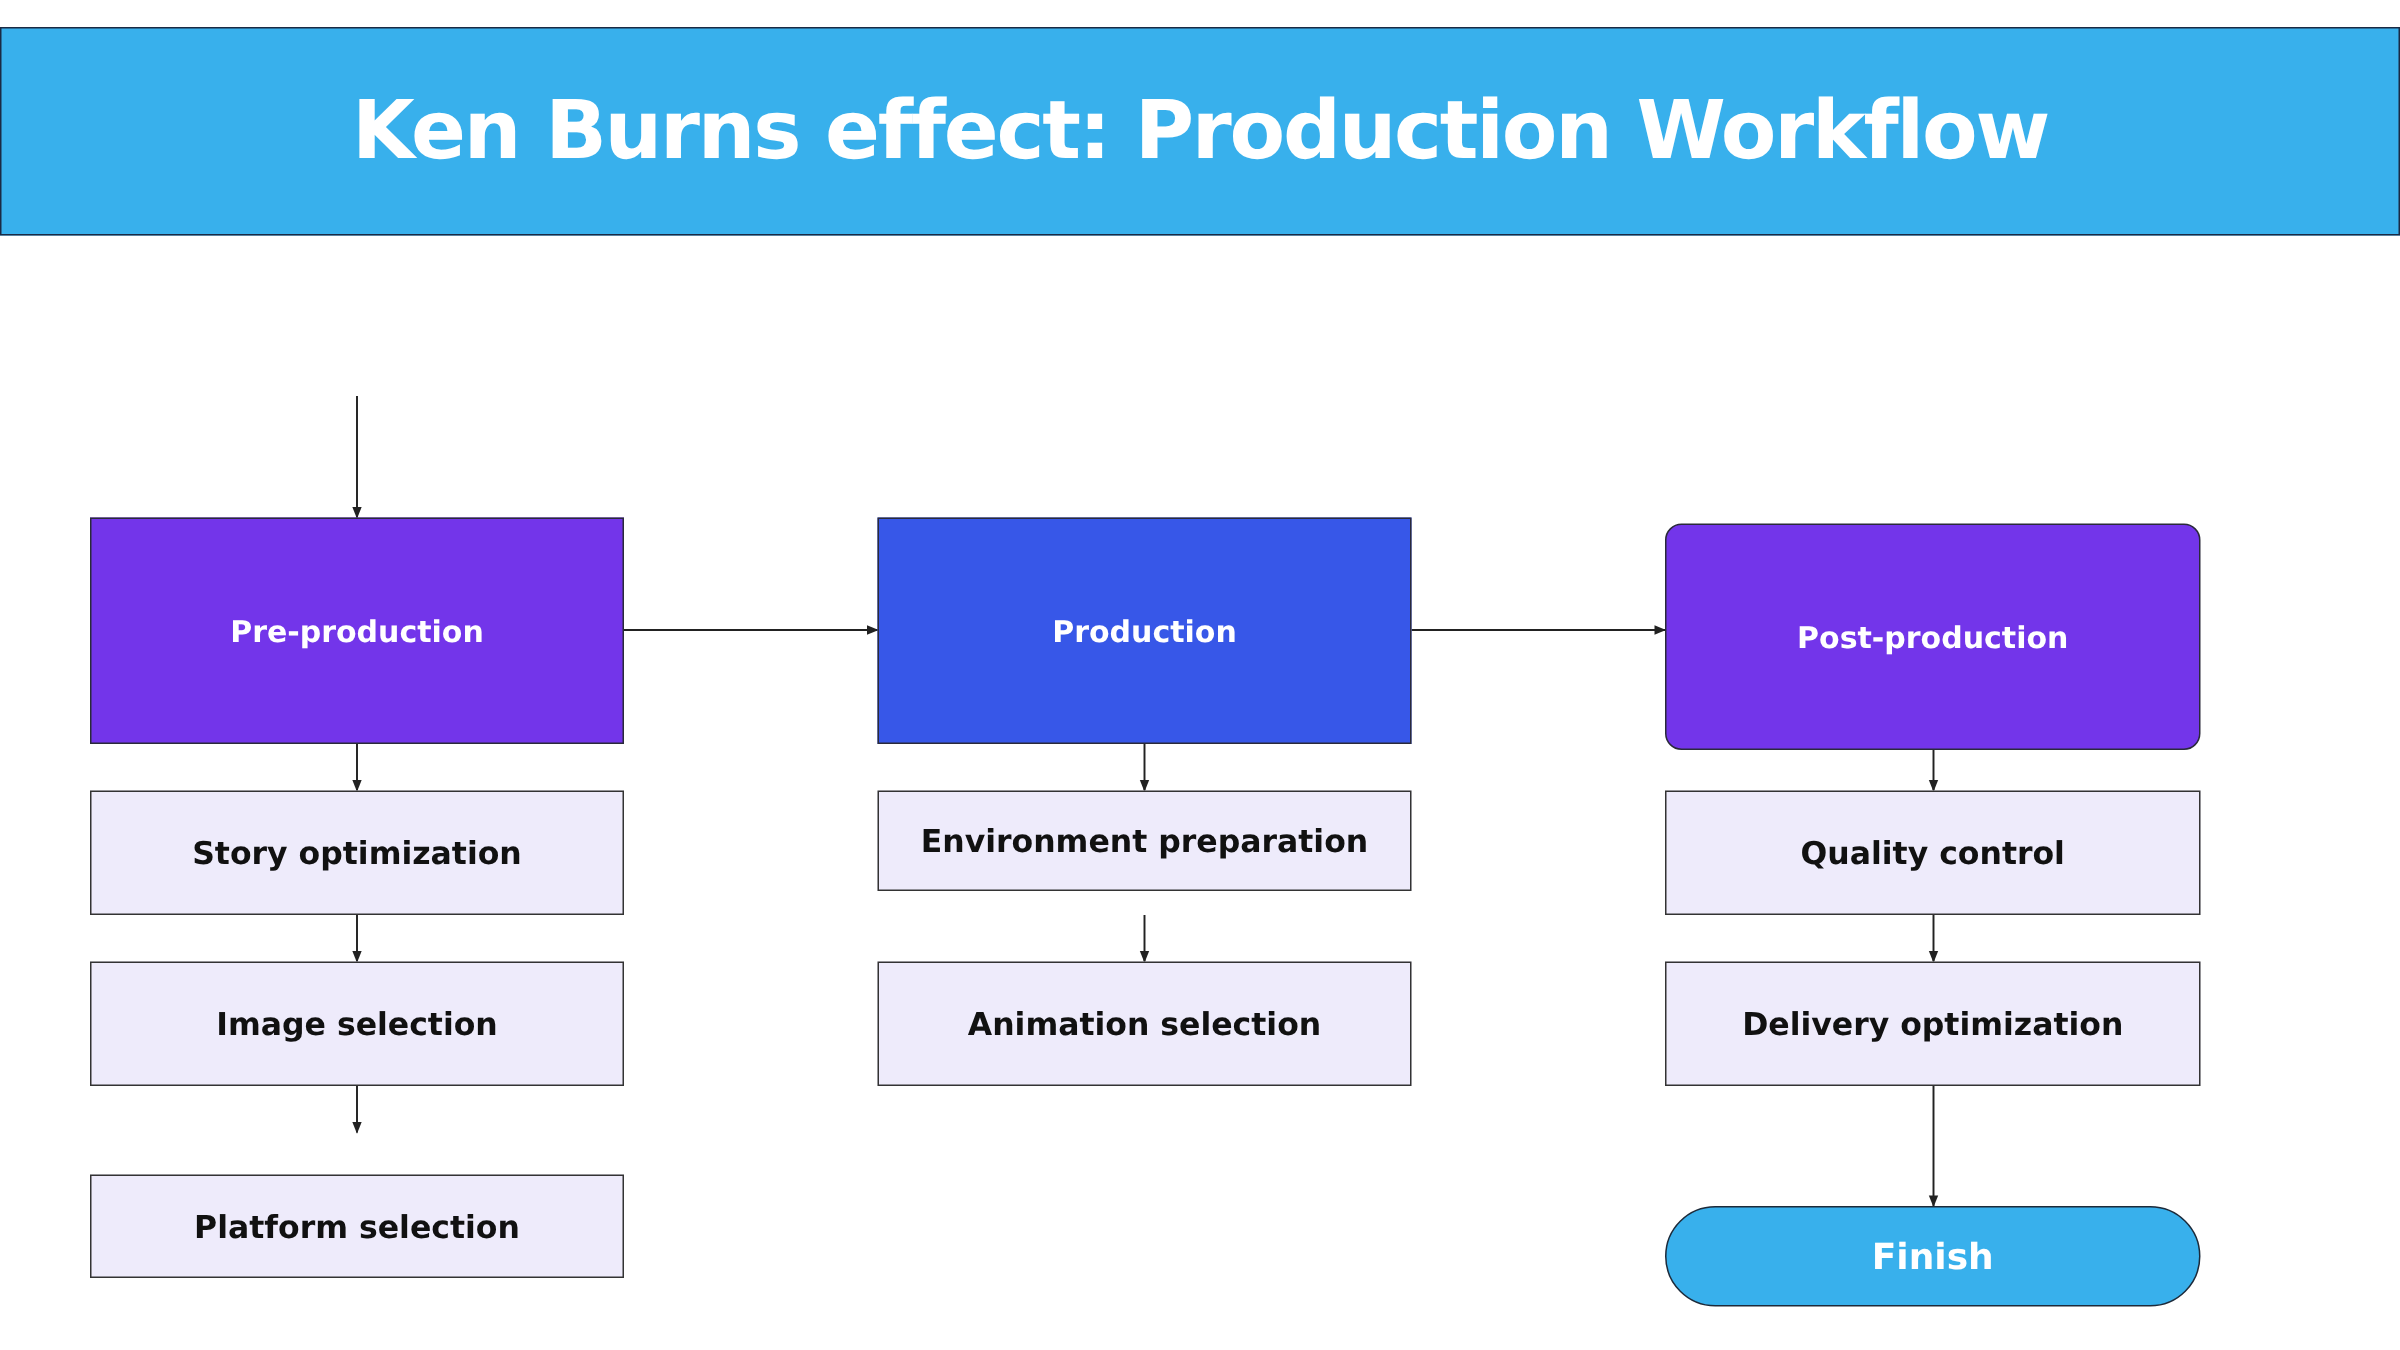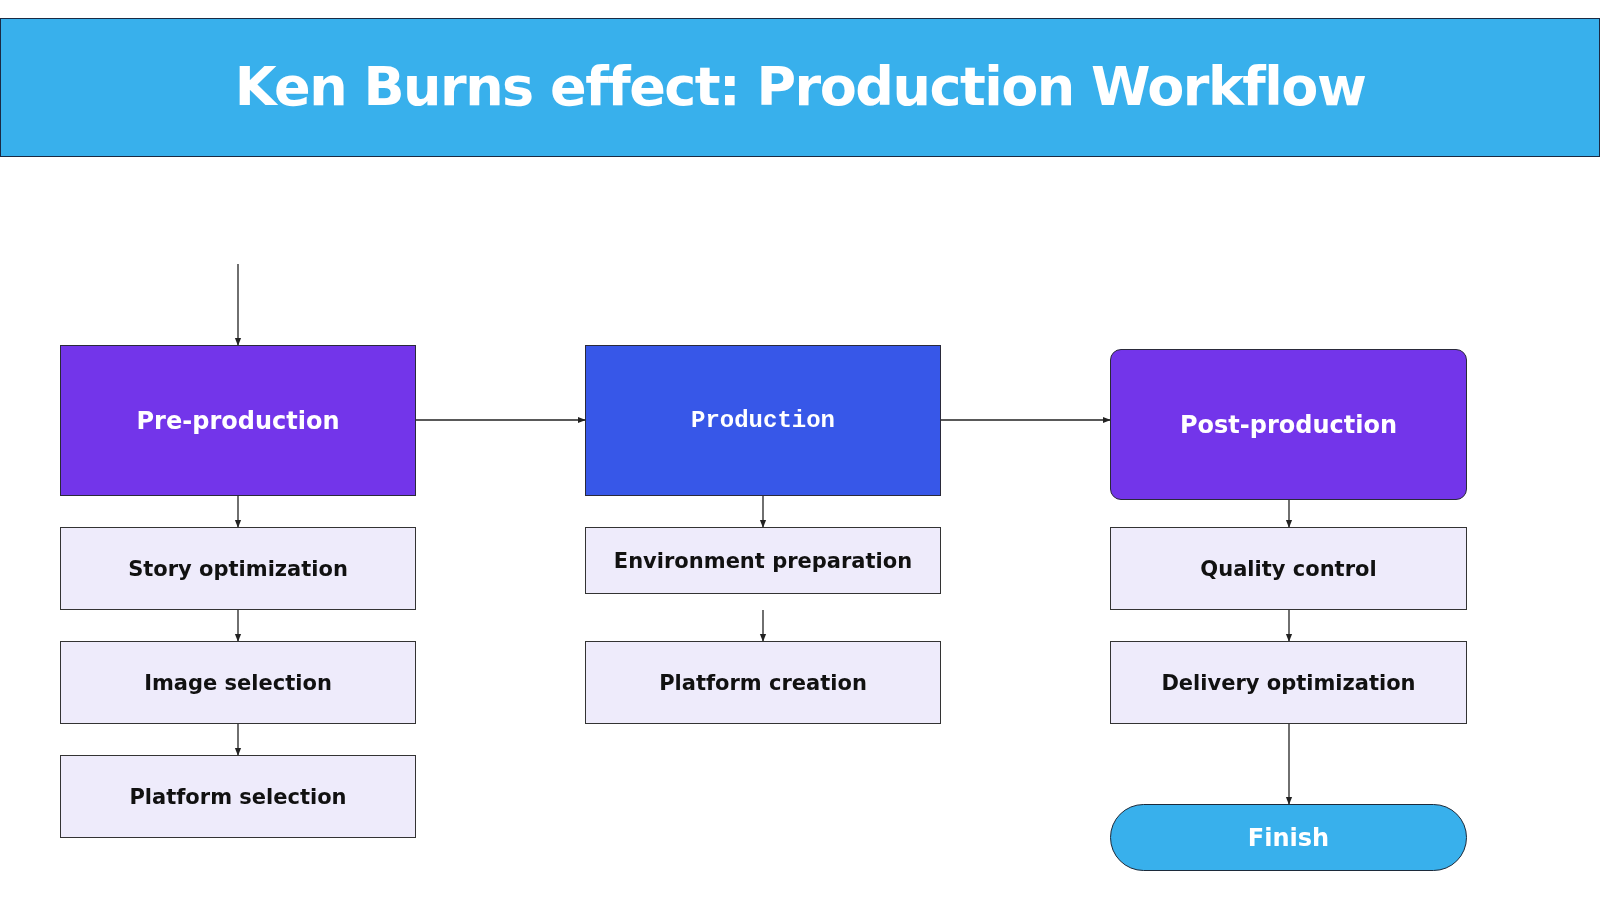--- a/index.html
+++ b/index.html
@@ -39,21 +39,21 @@
     .terminal {
       background: #38b0ec;
       border: 1.5px solid #1c2a3a;
       border-radius: 34px;
       color: #ffffff;
       font-size: 24px;
     }
     .phase {
       border: 1.5px solid #2a2a3a;
       color: #ffffff;
-      font-size: 24px;
+      font-size: 20px;
     }
     .phase.purple { background: #7335ea; }
     .phase.blue { background: #3757e8; }
     .task {
       background: #eeebfb;
       border: 1.5px solid #333333;
       color: #111111;
       font-size: 21px;
     }
 
@@ -94,42 +94,42 @@
 
     <line x1="1289" y1="500" x2="1289" y2="527" stroke="#222" stroke-width="1.3" marker-end="url(#arrow)"></line>
     <line x1="1289" y1="610" x2="1289" y2="641" stroke="#222" stroke-width="1.3" marker-end="url(#arrow)"></line>
     <line x1="1289" y1="724" x2="1289" y2="804" stroke="#222" stroke-width="1.3" marker-end="url(#arrow)"></line>
   </svg>
 
 
   <div class="node phase purple" style="left:60px; top:345px; width:356px; height:151px;">
     <span>Pre-production</span>
   </div>
-  <div class="node phase blue" style="left:585px; top:345px; width:356px; height:151px;font-family:Liberation Mono, monospace;">
+  <div class="node phase blue" style="left:585px; top:345px; width:356px; height:151px;">
     <span>Production</span>
   </div>
   <div class="node phase purple" style="left:1110px; top:349px; width:357px; height:151px;border-radius:11px;">
     <span>Post-production</span>
   </div>
 
   <div class="node task" style="left:60px; top:527px; width:356px; height:83px;">
     <span>Story optimization</span>
   </div>
   <div class="node task" style="left:60px; top:641px; width:356px; height:83px;">
     <span>Image selection</span>
   </div>
-  <div class="node task" style="left:60px; top:755px; width:356px; height:83px;">
+  <div class="node task" style="left:60px; top:783px; width:356px; height:69px;">
     <span>Platform selection</span>
   </div>
 
   <div class="node task" style="left:585px; top:527px; width:356px; height:67px;text-align:right;">
     <span>Environment preparation</span>
   </div>
   <div class="node task" style="left:585px; top:641px; width:356px; height:83px;">
-    <span>Platform creation</span>
+    <span>Animation selection</span>
   </div>
 
   <div class="node task" style="left:1110px; top:527px; width:357px; height:83px;">
     <span>Quality control</span>
   </div>
   <div class="node task" style="left:1110px; top:641px; width:357px; height:83px;">
     <span>Delivery optimization</span>
   </div>
 
   <div class="node terminal" style="left:1110px; top:804px; width:357px; height:67px;">

